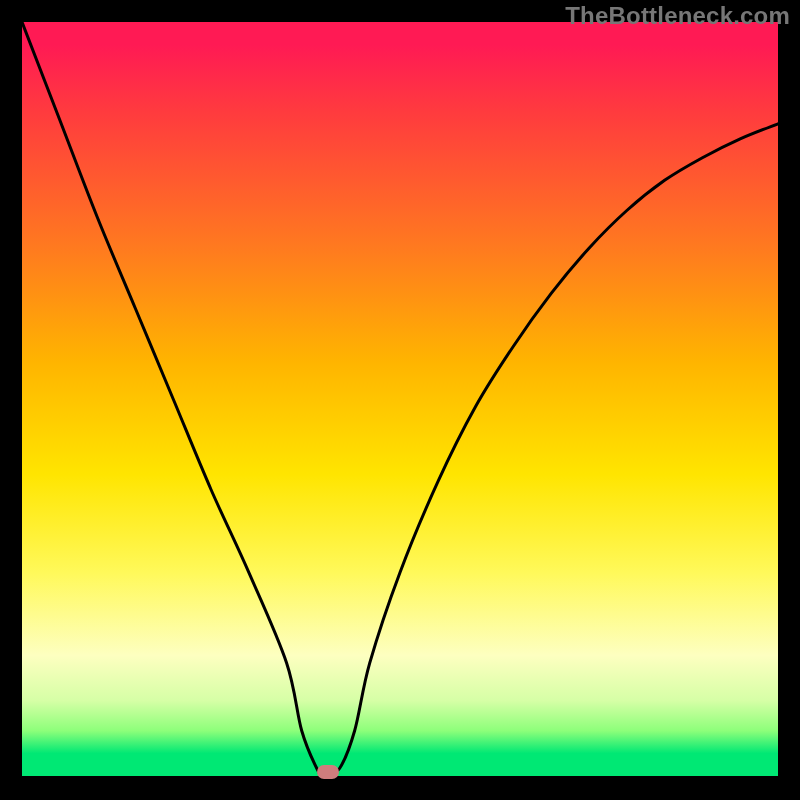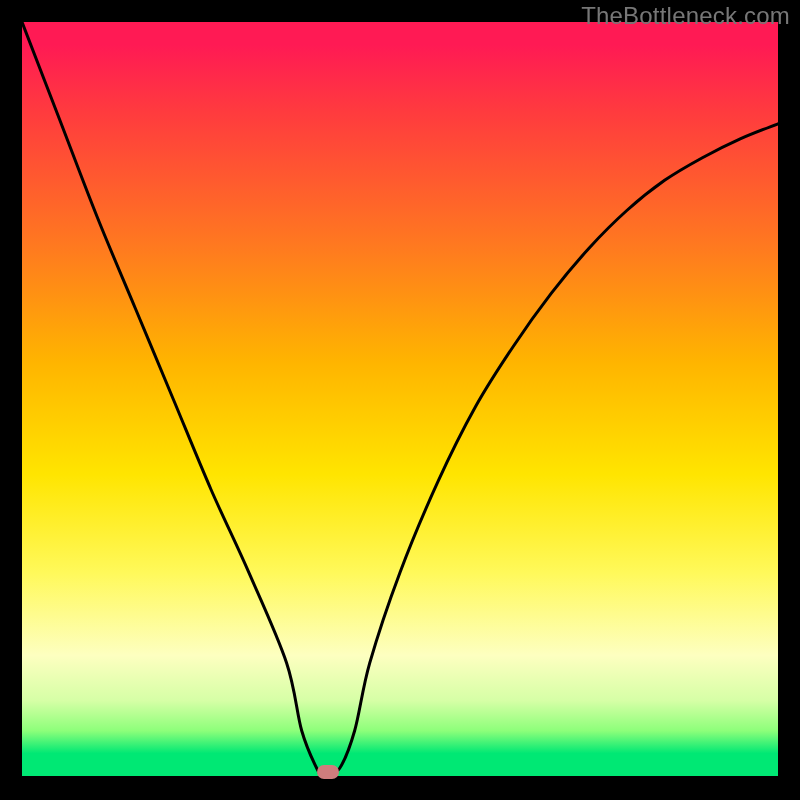--- a/index.html
+++ b/index.html
@@ -38,21 +38,21 @@
       #00e874 97%,
       #00e874 100%
     );
   }
   .watermark {
     position: absolute;
     top: 2px;
     right: 10px;
     color: #777;
     font-size: 24px;
-    font-weight: 400;
+    font-weight: 700;
     letter-spacing: 0.2px;
   }
   .marker {
     position: absolute;
     width: 22px;
     height: 14px;
     border-radius: 8px;
     background: #cf7d7d;
     transform: translate(-50%, -50%);
   }

